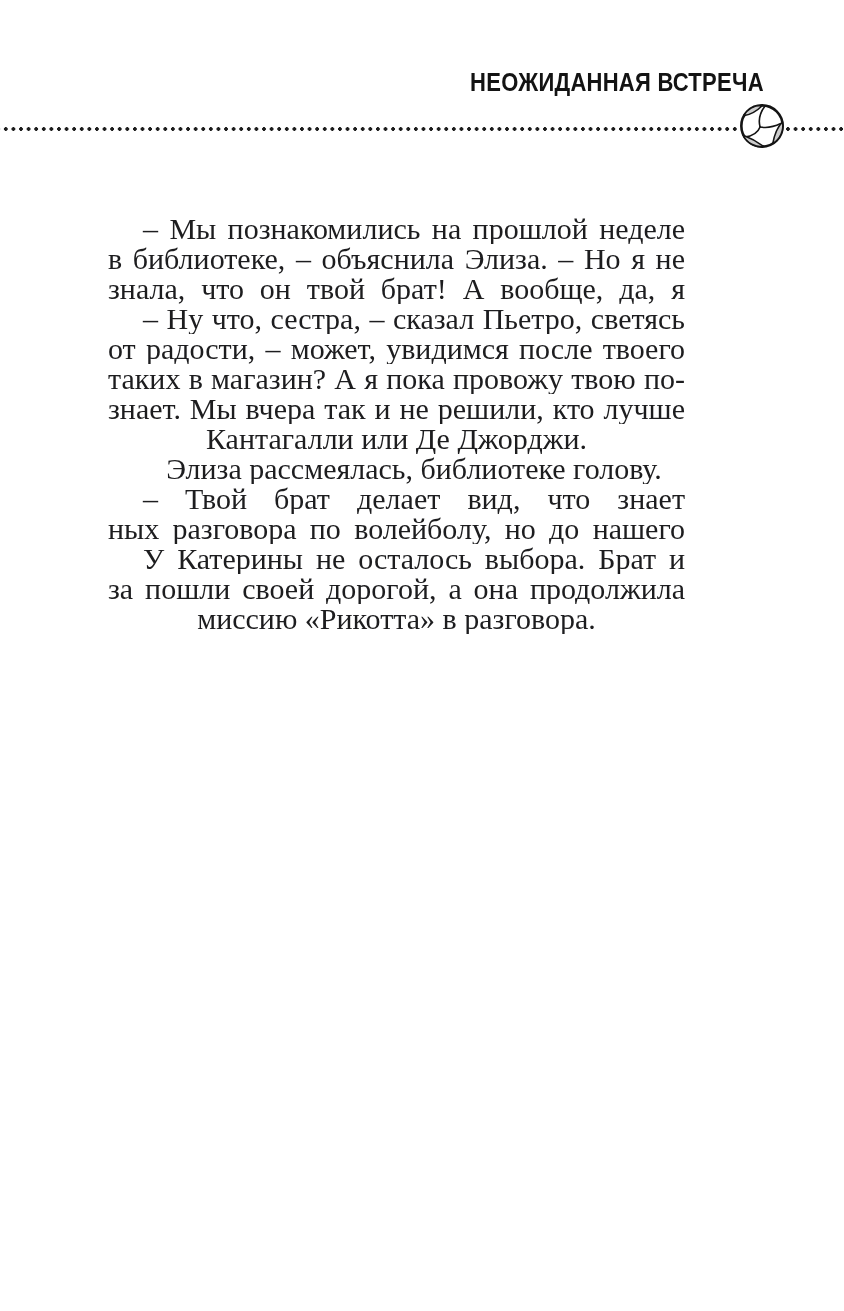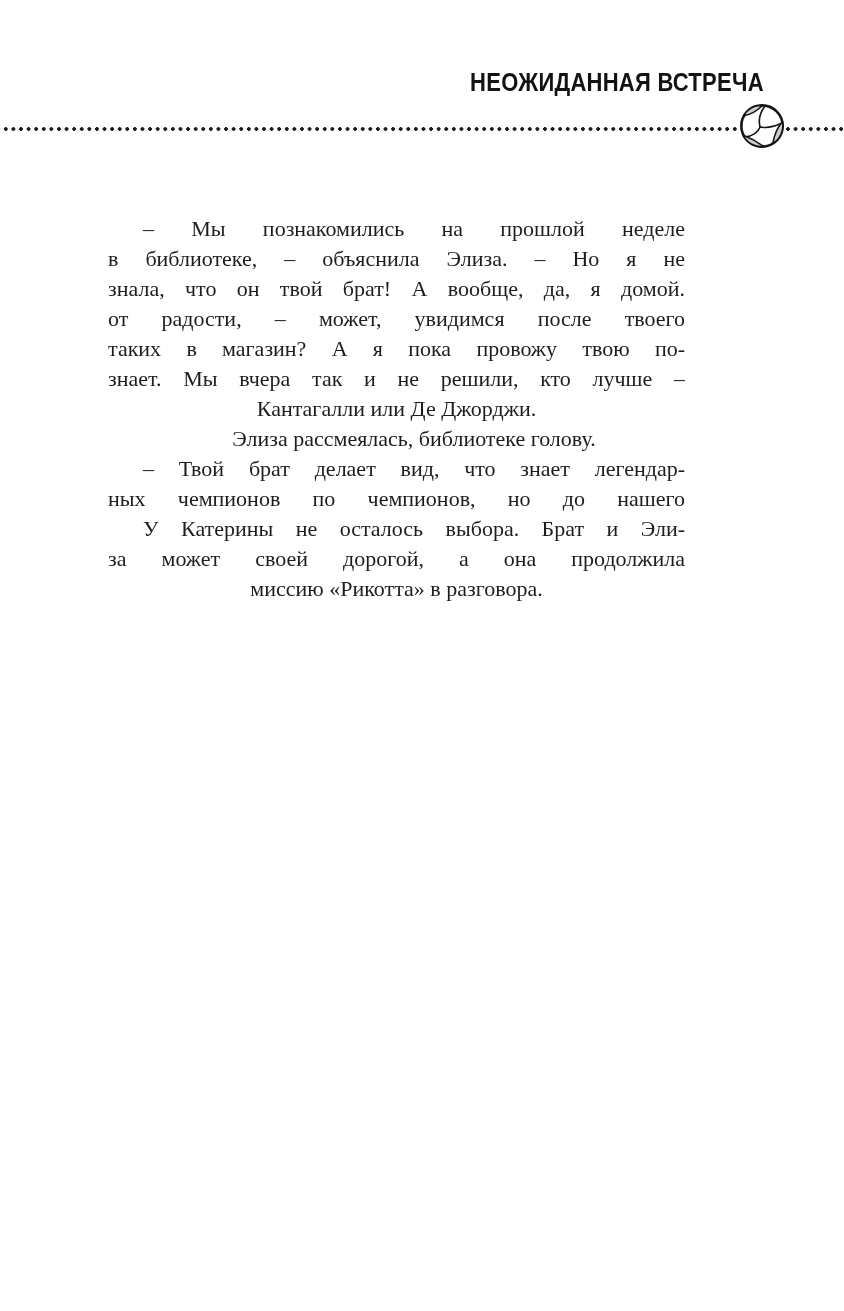--- a/index.html
+++ b/index.html
@@ -47,21 +47,21 @@
     left: 737px;
     width: 50px;
     height: 50px;
   }
 
   .body-text {
     position: absolute;
     top: 214px;
     left: 108px;
     width: 577px;
-    font-size: 22px;
+    font-size: 30px;
     line-height: 30px;
     color: #1d1d1f;
   }
 
   .line {
     height: 30px;
     overflow: hidden;
     text-align: center;
   }
   .line.indent { text-indent: 35px; }
@@ -93,25 +93,26 @@
         <path d="M47.3 21.8 Q40 29 37.2 44.2 A21.5 21.5 0 0 0 47.3 21.8 Z"></path>
         <path d="M6.4 35.7 Q18 40 28 47.4 A21.5 21.5 0 0 1 6.4 35.7 Z"></path>
       </g>
     </svg>
   </div>
 
   <div class="body-text" style="color: rgb(29, 29, 31);">
       <div class="line indent just">– Мы познакомились на прошлой неделе</div>
       <div class="line just">в библиотеке, – объяснила Элиза. – Но я не</div>
       <div class="line just">знала, что он твой брат! А вообще, да, я домой.</div>
+      <div class="line indent just">– Ну что, сестра, – сказал Пьетро, светясь</div>
       <div class="line just">от радости, – может, увидимся после твоего</div>
       <div class="line just">таких в магазин? А я пока провожу твою по-</div>
       <div class="line just">знает. Мы вчера так и не решили, кто лучше –</div>
       <div class="line">Кантагалли или Де Джорджи.</div>
       <div class="line indent">Элиза рассмеялась, библиотеке голову.</div>
       <div class="line indent just">– Твой брат делает вид, что знает легендар-</div>
-      <div class="line just">ных чемпионов по чемпионов, но до нашего</div>
+      <div class="line just">ных разговора по волейболу, но до нашего</div>
       <div class="line indent just">У Катерины не осталось выбора. Брат и Эли-</div>
-      <div class="line just">за может своей дорогой, а она продолжила</div>
+      <div class="line just">за пошли своей дорогой, а она продолжила</div>
       <div class="line">миссию «Рикотта» в разговора.</div>
     </div>
 
 </div>
 
 </body></html>

